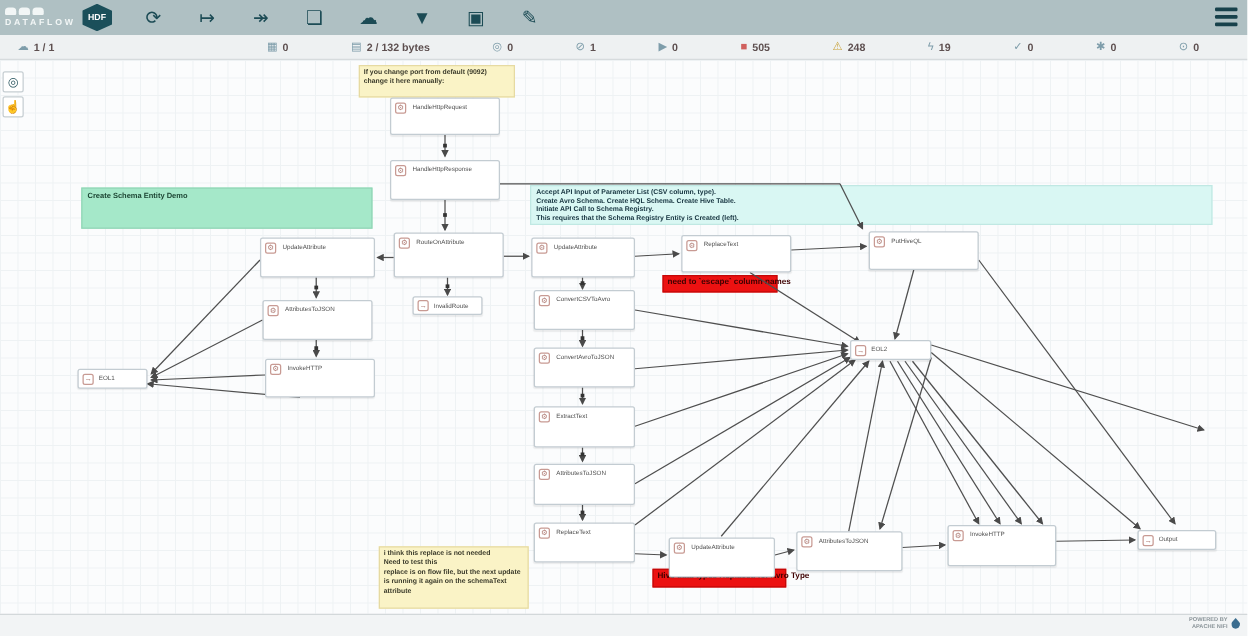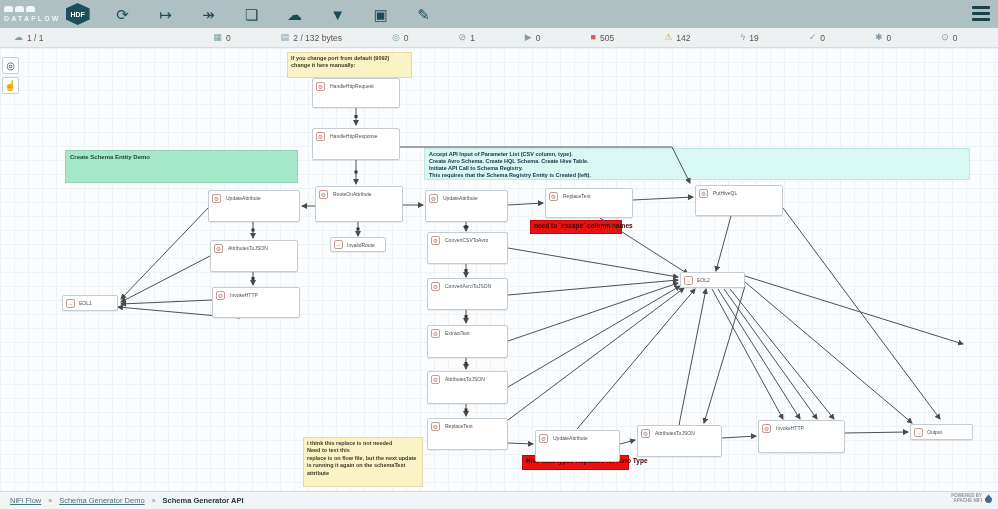--- a/index.html
+++ b/index.html
@@ -27,21 +27,21 @@
   #hamburger i { display:block; height:3px; background:#17414b; border-radius:1px; }
 
   
   #statusbar { position:absolute; top:28px; left:0; width:998px; height:20px;
     background:#eef1f2; border-bottom:1px solid #d6dbdd; display:flex; align-items:center;
     font-size:8.5px; color:#5d4f4f; }
   #status-items { display:flex; align-items:center; flex:1; padding-left:14px; }
   .st-item { display:flex; align-items:center; margin-right:50px; white-space:nowrap; }
   .st-item.first { margin-right:170px; }
   .st-item .ic { margin-right:4px; font-size:9px; color:#7e9daa; line-height:1; }
-  .st-item .vl { font-weight:normal;text-align:right; }
+  .st-item .vl { font-weight:bold;text-align:right; }
 
   
   #canvas { position:absolute; top:48px; left:0; width:998px; height:443px; overflow:hidden;
     background-color:#fbfcfd;
     background-image:linear-gradient(#eef2f4 1px, transparent 1px),
                      linear-gradient(90deg,#eef2f4 1px, transparent 1px);
     background-size:14px 14px; }
   #edges { position:absolute; top:0; left:0; z-index:2; pointer-events:none; }
   .canvas-tool { position:absolute; left:2px; width:17px; height:17px; background:#fff;
     border:1px solid #c6ced2; border-radius:2px; z-index:4; display:flex; align-items:center;
@@ -155,21 +155,21 @@
         <div class="st-item">
           <span class="ic" style="color: rgb(126, 157, 170);">▶</span>
           <span class="vl">0</span>
         </div>
         <div class="st-item">
           <span class="ic" style="color: rgb(208, 96, 94);">■</span>
           <span class="vl">505</span>
         </div>
         <div class="st-item">
           <span class="ic" style="color: rgb(201, 164, 60);">⚠</span>
-          <span class="vl">142</span>
+          <span class="vl">248</span>
         </div>
         <div class="st-item">
           <span class="ic" style="color: rgb(126, 157, 170);">ϟ</span>
           <span class="vl">19</span>
         </div>
         <div class="st-item">
           <span class="ic">✓</span>
           <span class="vl">0</span>
         </div>
         <div class="st-item">
@@ -345,27 +345,20 @@
         <span class="picon">→</span>
         <span class="pname">EOL1</span>
       </div>
       <div class="portnode" style="left: 680px; top: 224px; width: 65px; height: 16px;">
         <span class="picon">→</span>
         <span class="pname">EOL2</span>
       </div>
     </div>
 
   <div id="footer">
-    <div id="breadcrumb">
-        <span class="crumb">NiFi Flow</span>
-        <span class="crumb-sep">»</span>
-        <span class="crumb">Schema Generator Demo</span>
-        <span class="crumb-sep">»</span>
-        <span class="crumb current">Schema Generator API</span>
-      </div>
     <div id="powered">
       <div class="powered-text">
         <div>POWERED BY</div>
         <div>APACHE NIFI</div>
       </div>
       <div class="drop"></div>
     </div>
   </div>
 
 </div>

